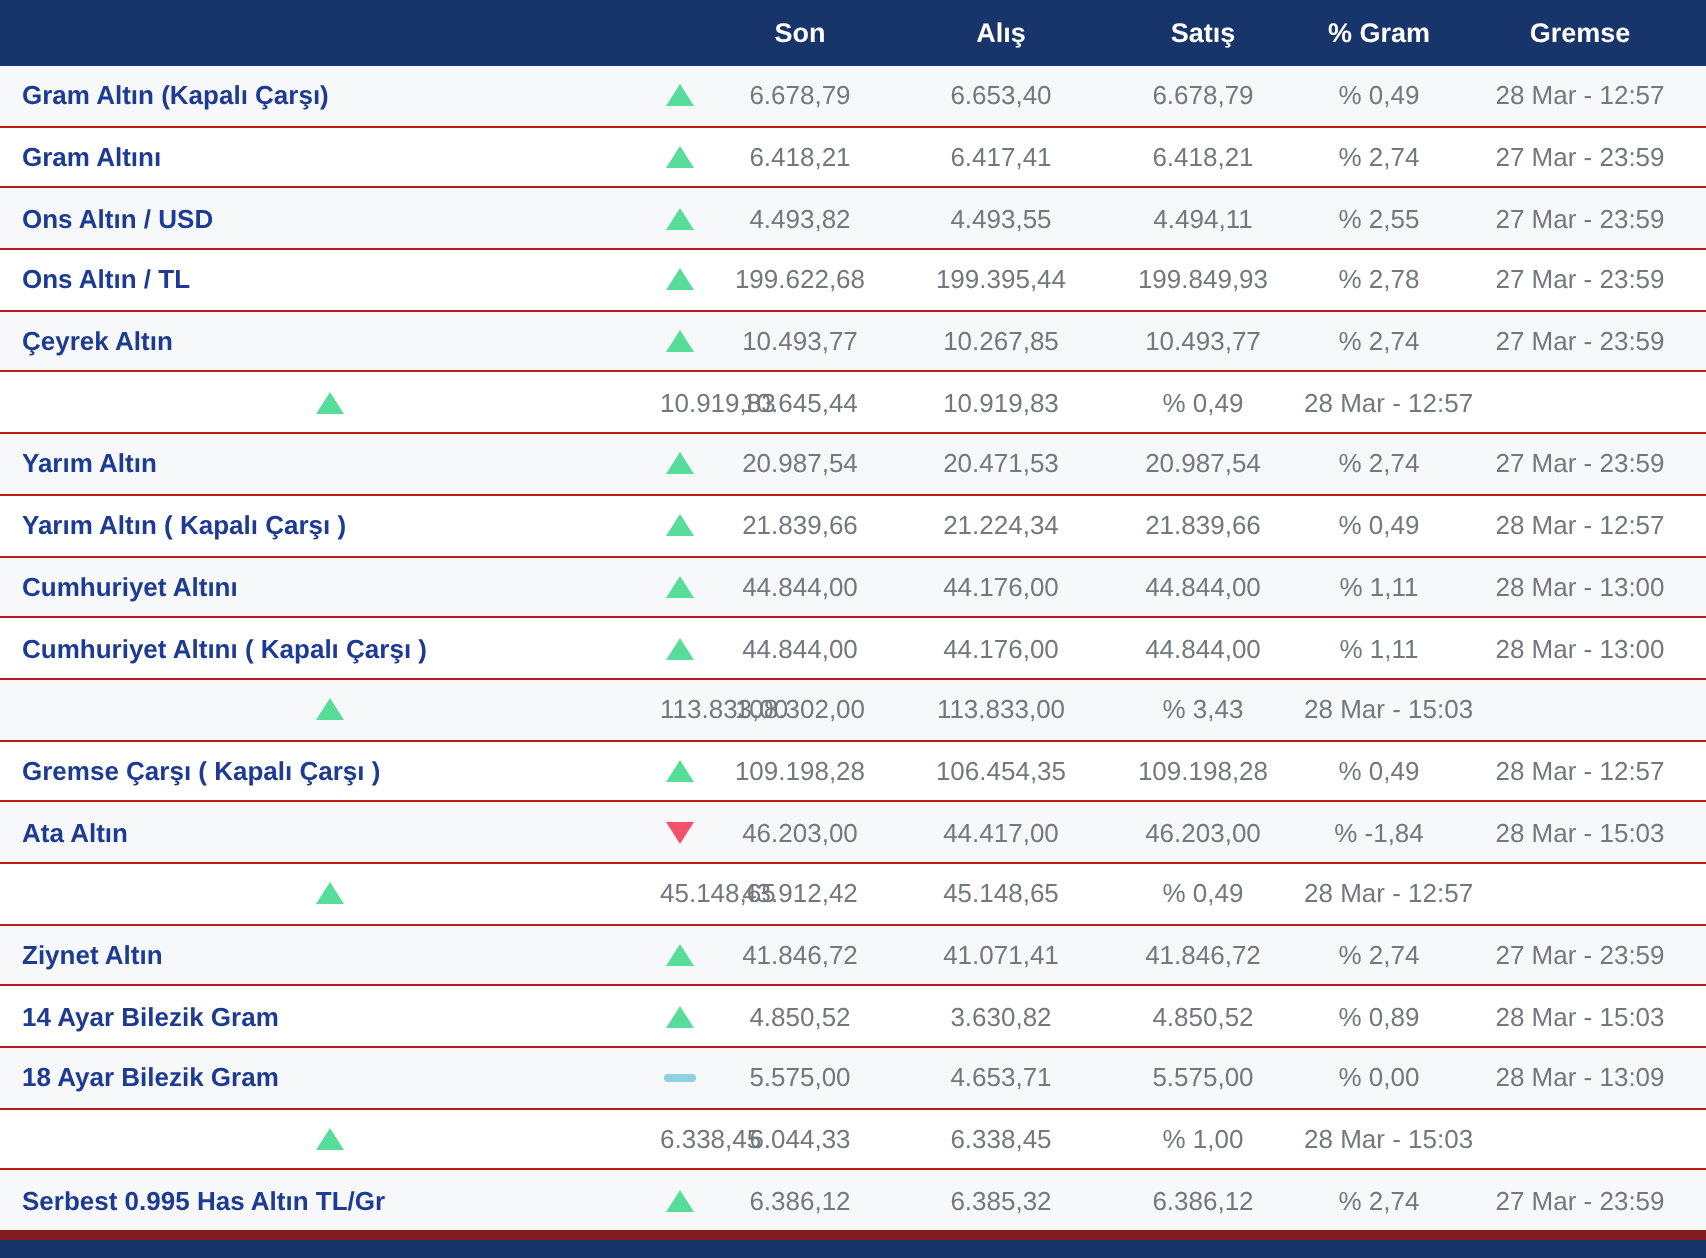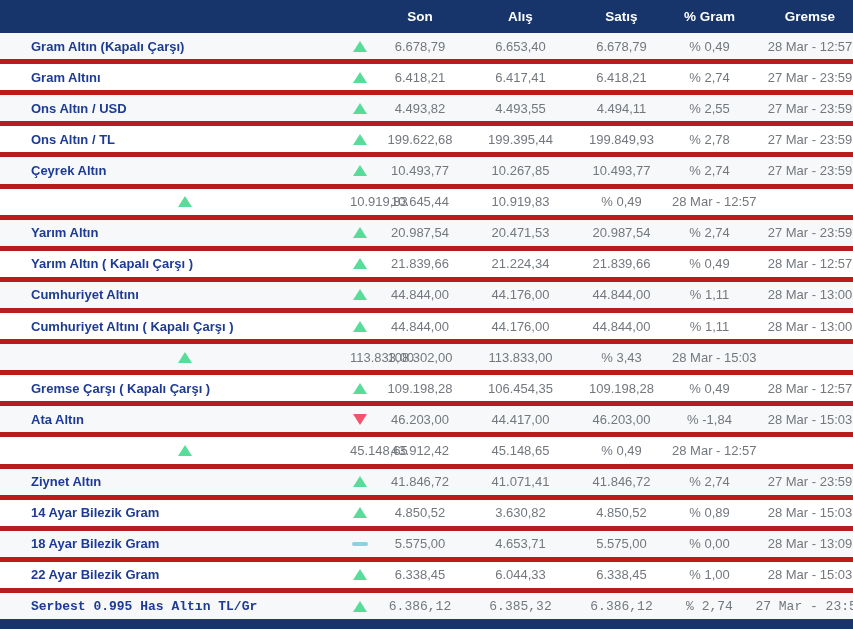--- a/index.html
+++ b/index.html
@@ -11,40 +11,39 @@
     display:flex; flex-direction:column;
     background:#fff; overflow:hidden;
     position:relative;
   }
 
   
   .grid {
     display:grid;
     grid-template-columns:330px 20px 100px 101px 101px 75px 126px;
     align-items:center;
-    padding-left:20px;
   }
 
   .thead {
     height:33px; flex:0 0 33px;
     background:var(--header-bg,#17356a);
   }
   .thead .hcell {
     color:#fff; font-weight:bold; font-size:13.5px; text-align:center;
   }
 
   .rows { flex:1 1 auto; display:flex; flex-direction:column; }
 
   .row {
     flex:1 1 auto;
-    border-bottom:5px solid #b91c1c;
+    border-bottom:1px solid #b91c1c;
     background:#fff;
   }
   .row:nth-child(odd) { background:var(--stripe,#f7f8f9); }
-  .row:last-child { border-bottom:1px solid #7f1d1d;font-family:Liberation Mono, monospace; }
+  .row:last-child { border-bottom:5px solid #7f1d1d; }
 
   .cell { font-size:13px; }
   .cell.name {
     padding-left:11px;
     color:var(--name-text,#1d3b94);
     font-weight:bold;
     white-space:nowrap; overflow:hidden;
   }
   .cell.num {
     color:var(--value-text,#73787e);
@@ -269,21 +268,20 @@
     <div class="cell arrowc">
           <span class="tri flat"></span>
         </div>
     <div class="cell num">5.575,00</div>
     <div class="cell num">4.653,71</div>
     <div class="cell num">5.575,00</div>
     <div class="cell num">% 0,00</div>
     <div class="cell num">28 Mar - 13:09</div>
   </div>
       <div class="row grid">
-    <div class="cell name">22 Ayar Bilezik Gram</div>
     <div class="cell arrowc">
           <span class="tri up"></span>
         </div>
     <div class="cell num">6.338,45</div>
     <div class="cell num">6.044,33</div>
     <div class="cell num">6.338,45</div>
     <div class="cell num">% 1,00</div>
     <div class="cell num">28 Mar - 15:03</div>
   </div>
       <div class="row grid">

